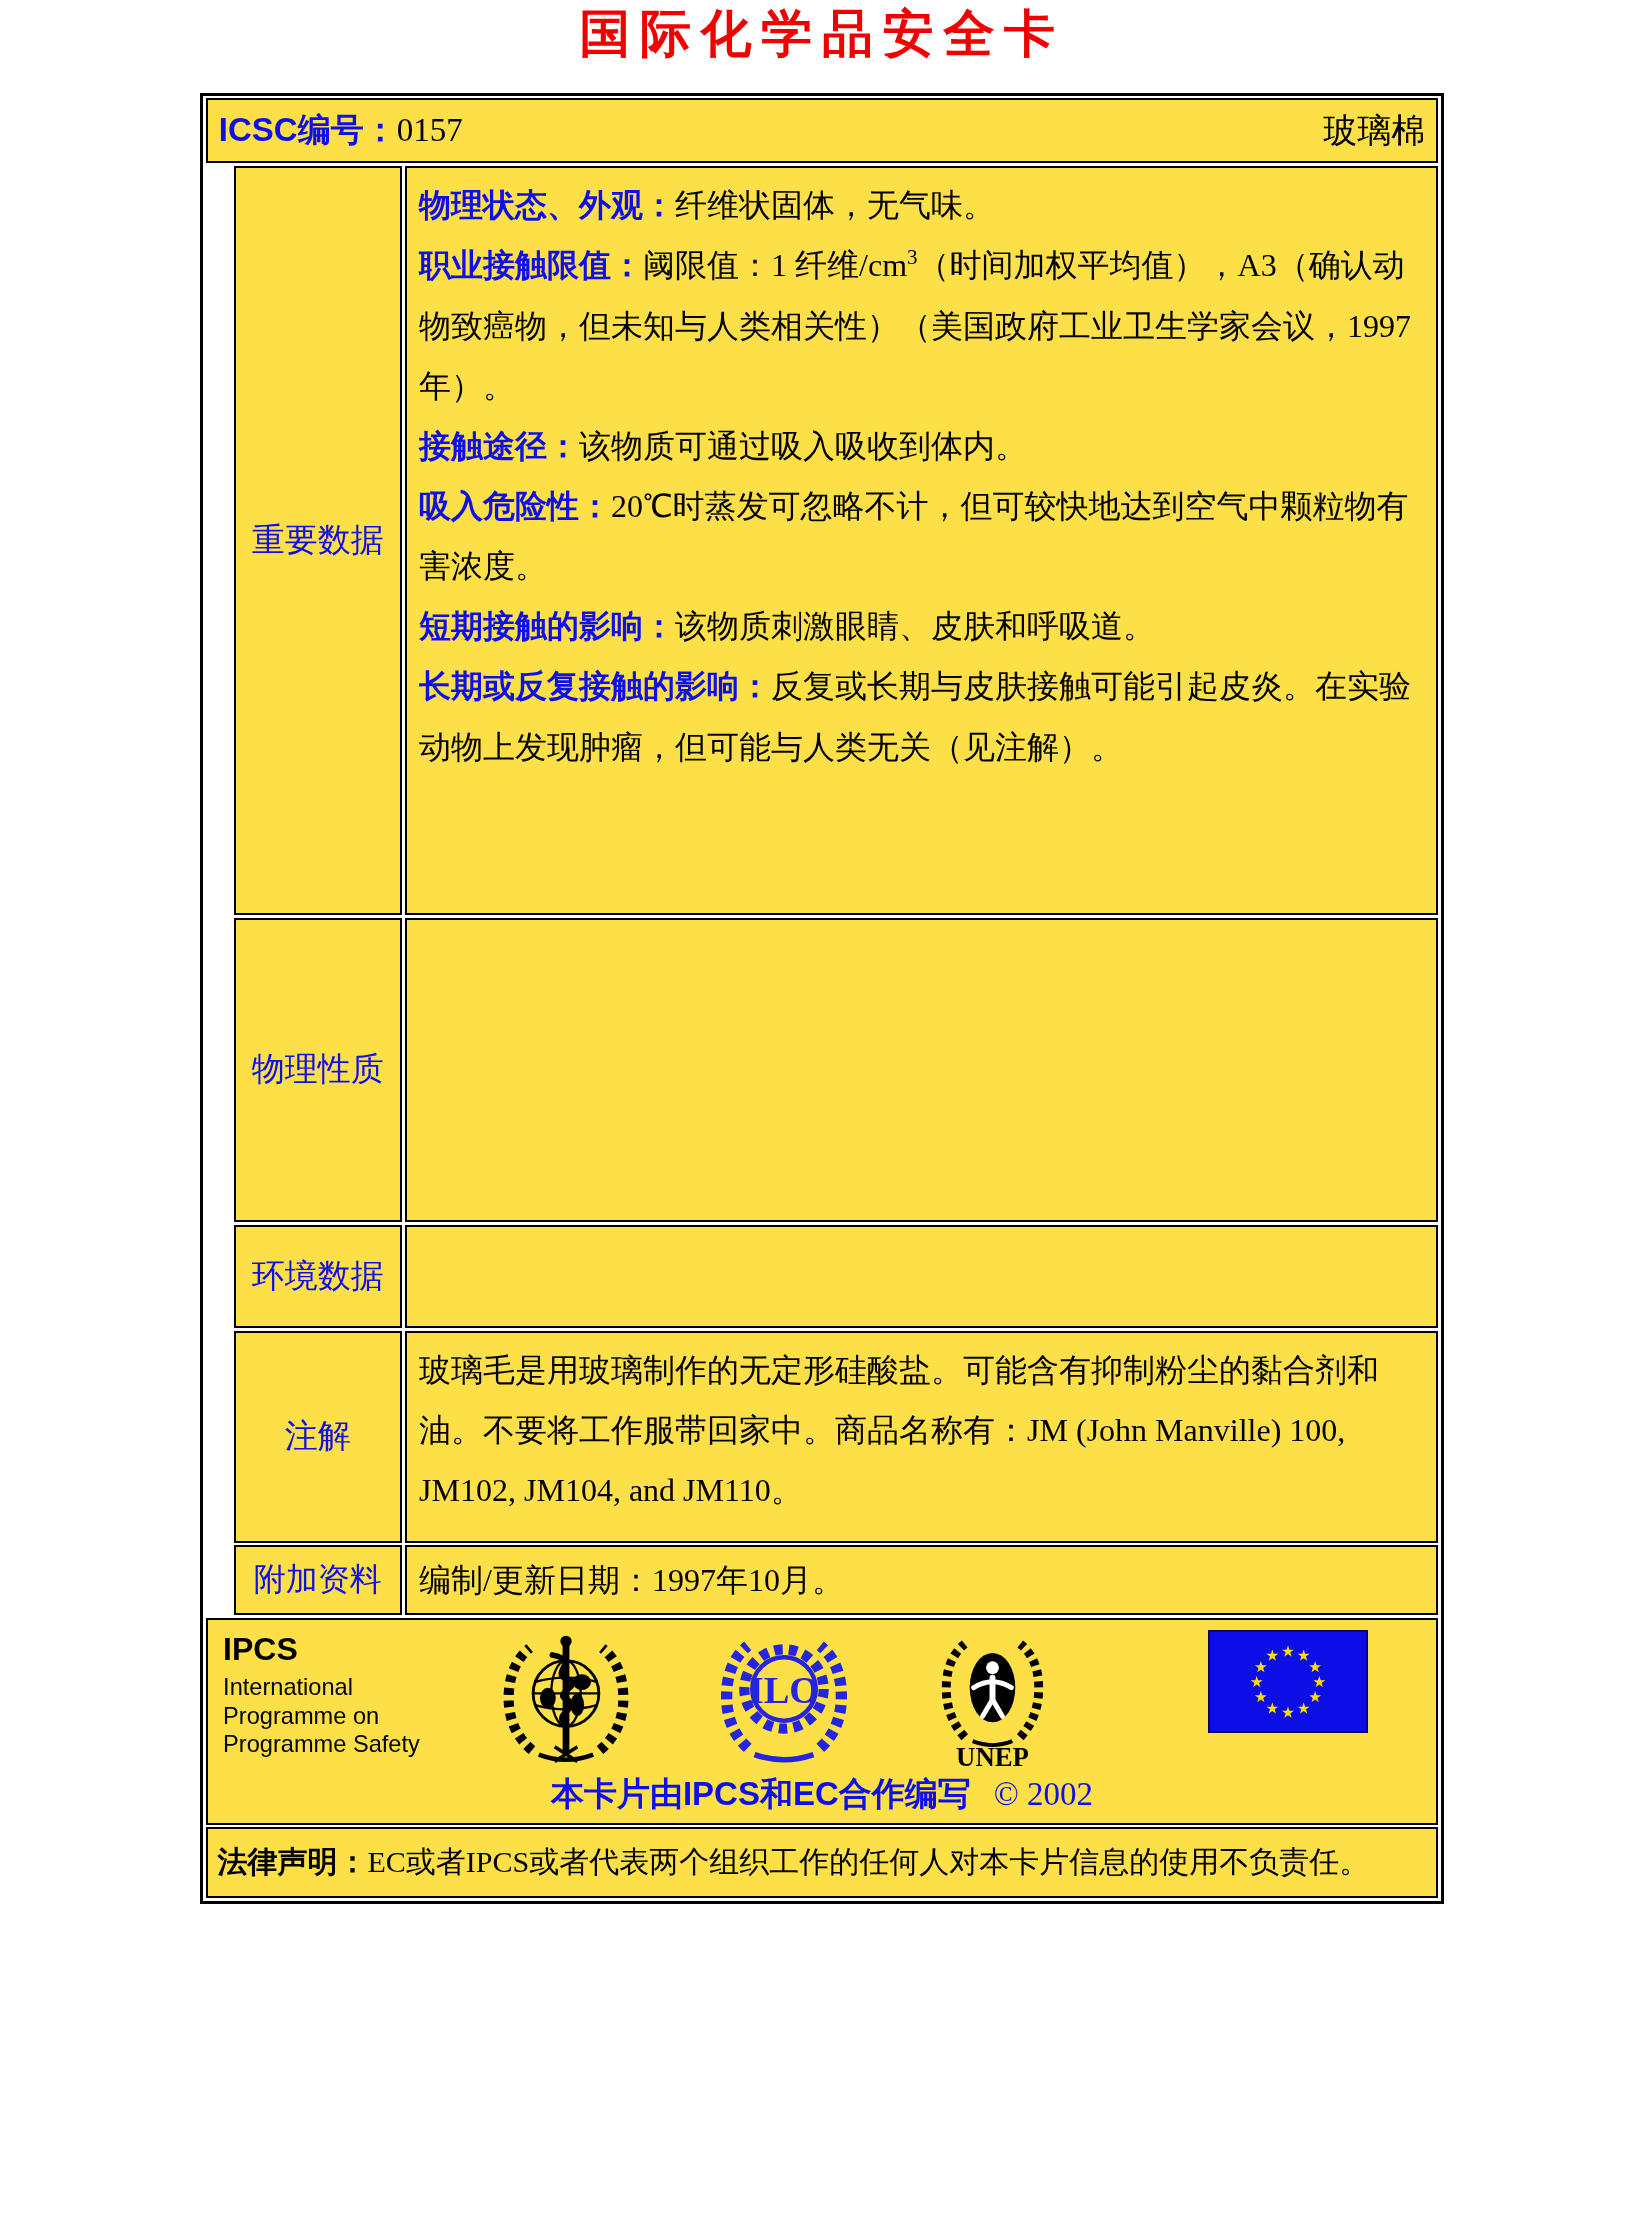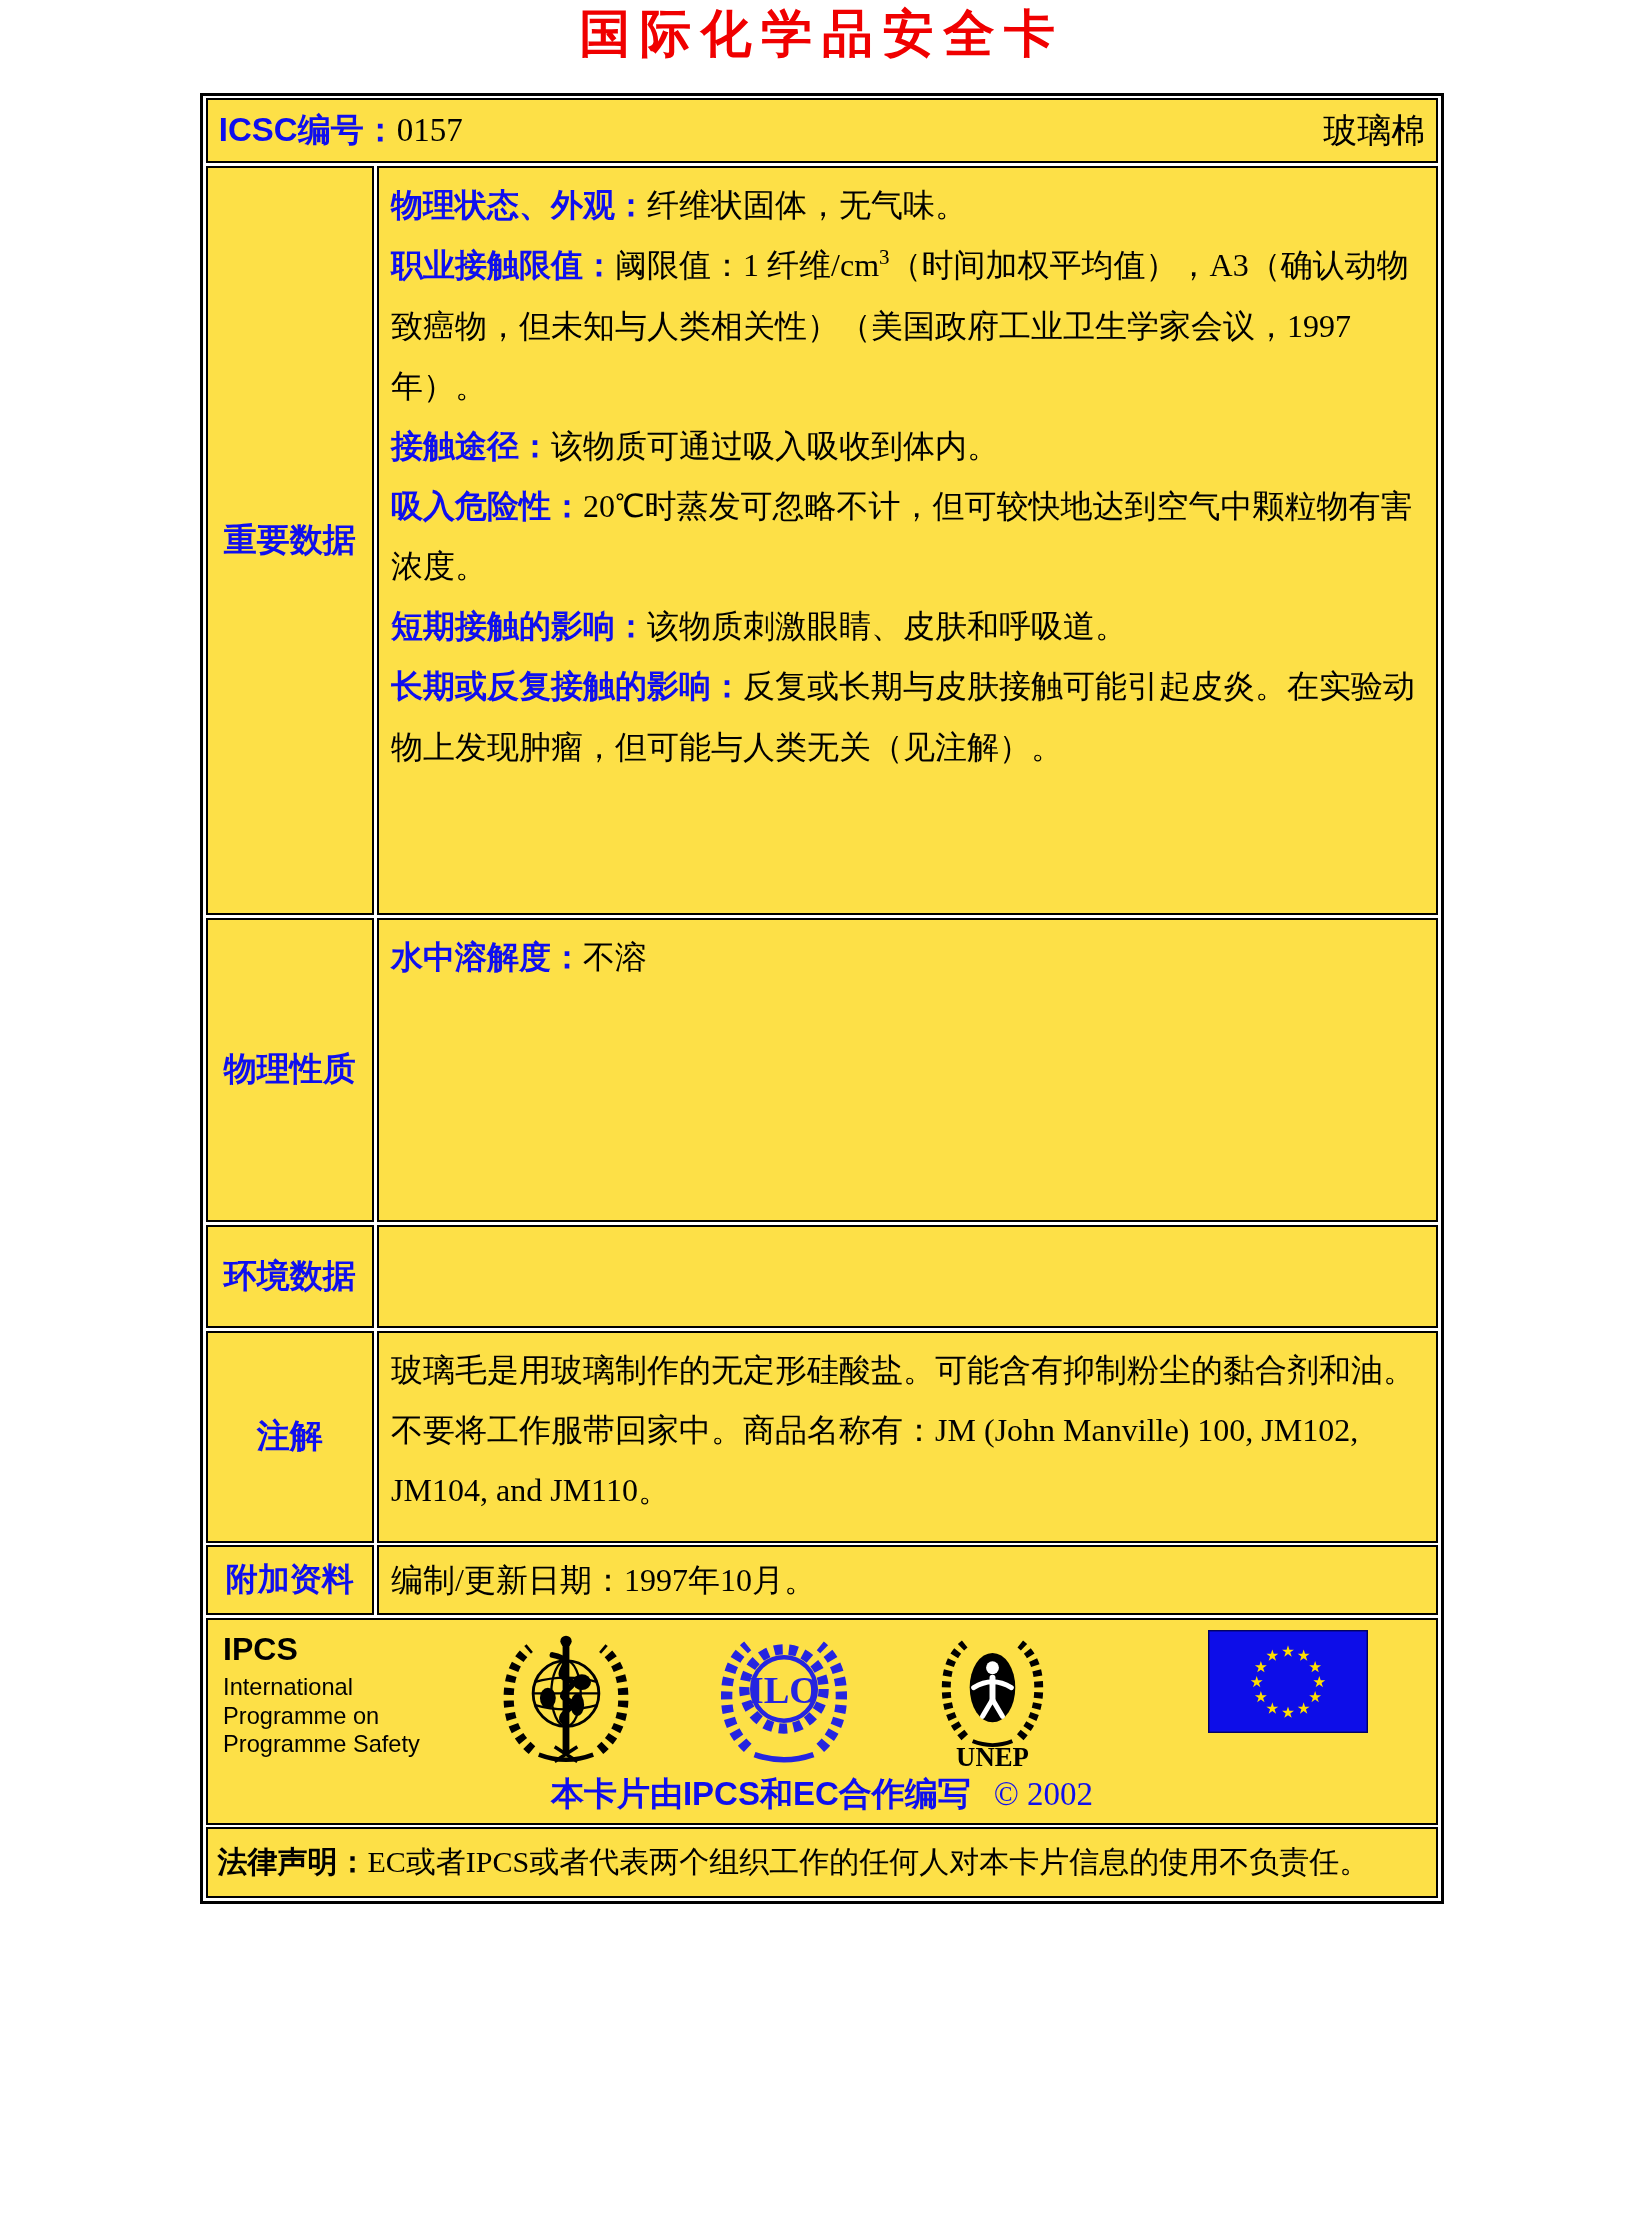--- a/index.html
+++ b/index.html
@@ -44,23 +44,24 @@
     box-sizing: border-box;
     background: #fde047;
   }
   .label-cell {
     flex: 0 0 168px;
     display: flex;
     align-items: center;
     justify-content: center;
     color: var(--label-blue, #0000ee);
     font-family: "Liberation Sans", sans-serif;
-    font-weight: bold;
+    font-weight: normal;
     font-size: 33px;
     text-align: left;
+    margin-left: 28px;
   }
   .content-cell {
     flex: 1;
     padding: 7px 12.5px;
     font-size: 32px;
     line-height: 1.88;
   }
   .fieldlabel {
     color: var(--label-blue, #0000ee);
     font-family: "Liberation Sans", sans-serif;
@@ -164,21 +165,20 @@
         <p><span class="fieldlabel">接触途径：</span><span>该物质可通过吸入吸收到体内。</span></p>
         <p><span class="fieldlabel">吸入危险性：</span><span>20℃时蒸发可忽略不计，但可较快地达到空气中颗粒物有害浓度。</span></p>
         <p><span class="fieldlabel">短期接触的影响：</span><span>该物质刺激眼睛、皮肤和呼吸道。</span></p>
         <p><span class="fieldlabel">长期或反复接触的影响：</span><span>反复或长期与皮肤接触可能引起皮炎。在实验动物上发现肿瘤，但可能与人类无关（见注解）。</span></p>
       </div>
     </div>
 
     <div class="row h-physical">
       <div class="cell label-cell">物理性质</div>
       <div class="cell content-cell">
-        <p><span class="fieldlabel">水中溶解度：</span><span>不溶</span></p>
       </div>
     </div>
 
     <div class="row h-environ">
       <div class="cell label-cell">环境数据</div>
       <div class="cell content-cell"></div>
     </div>
 
     <div class="row h-notes">
       <div class="cell label-cell">注解</div>

